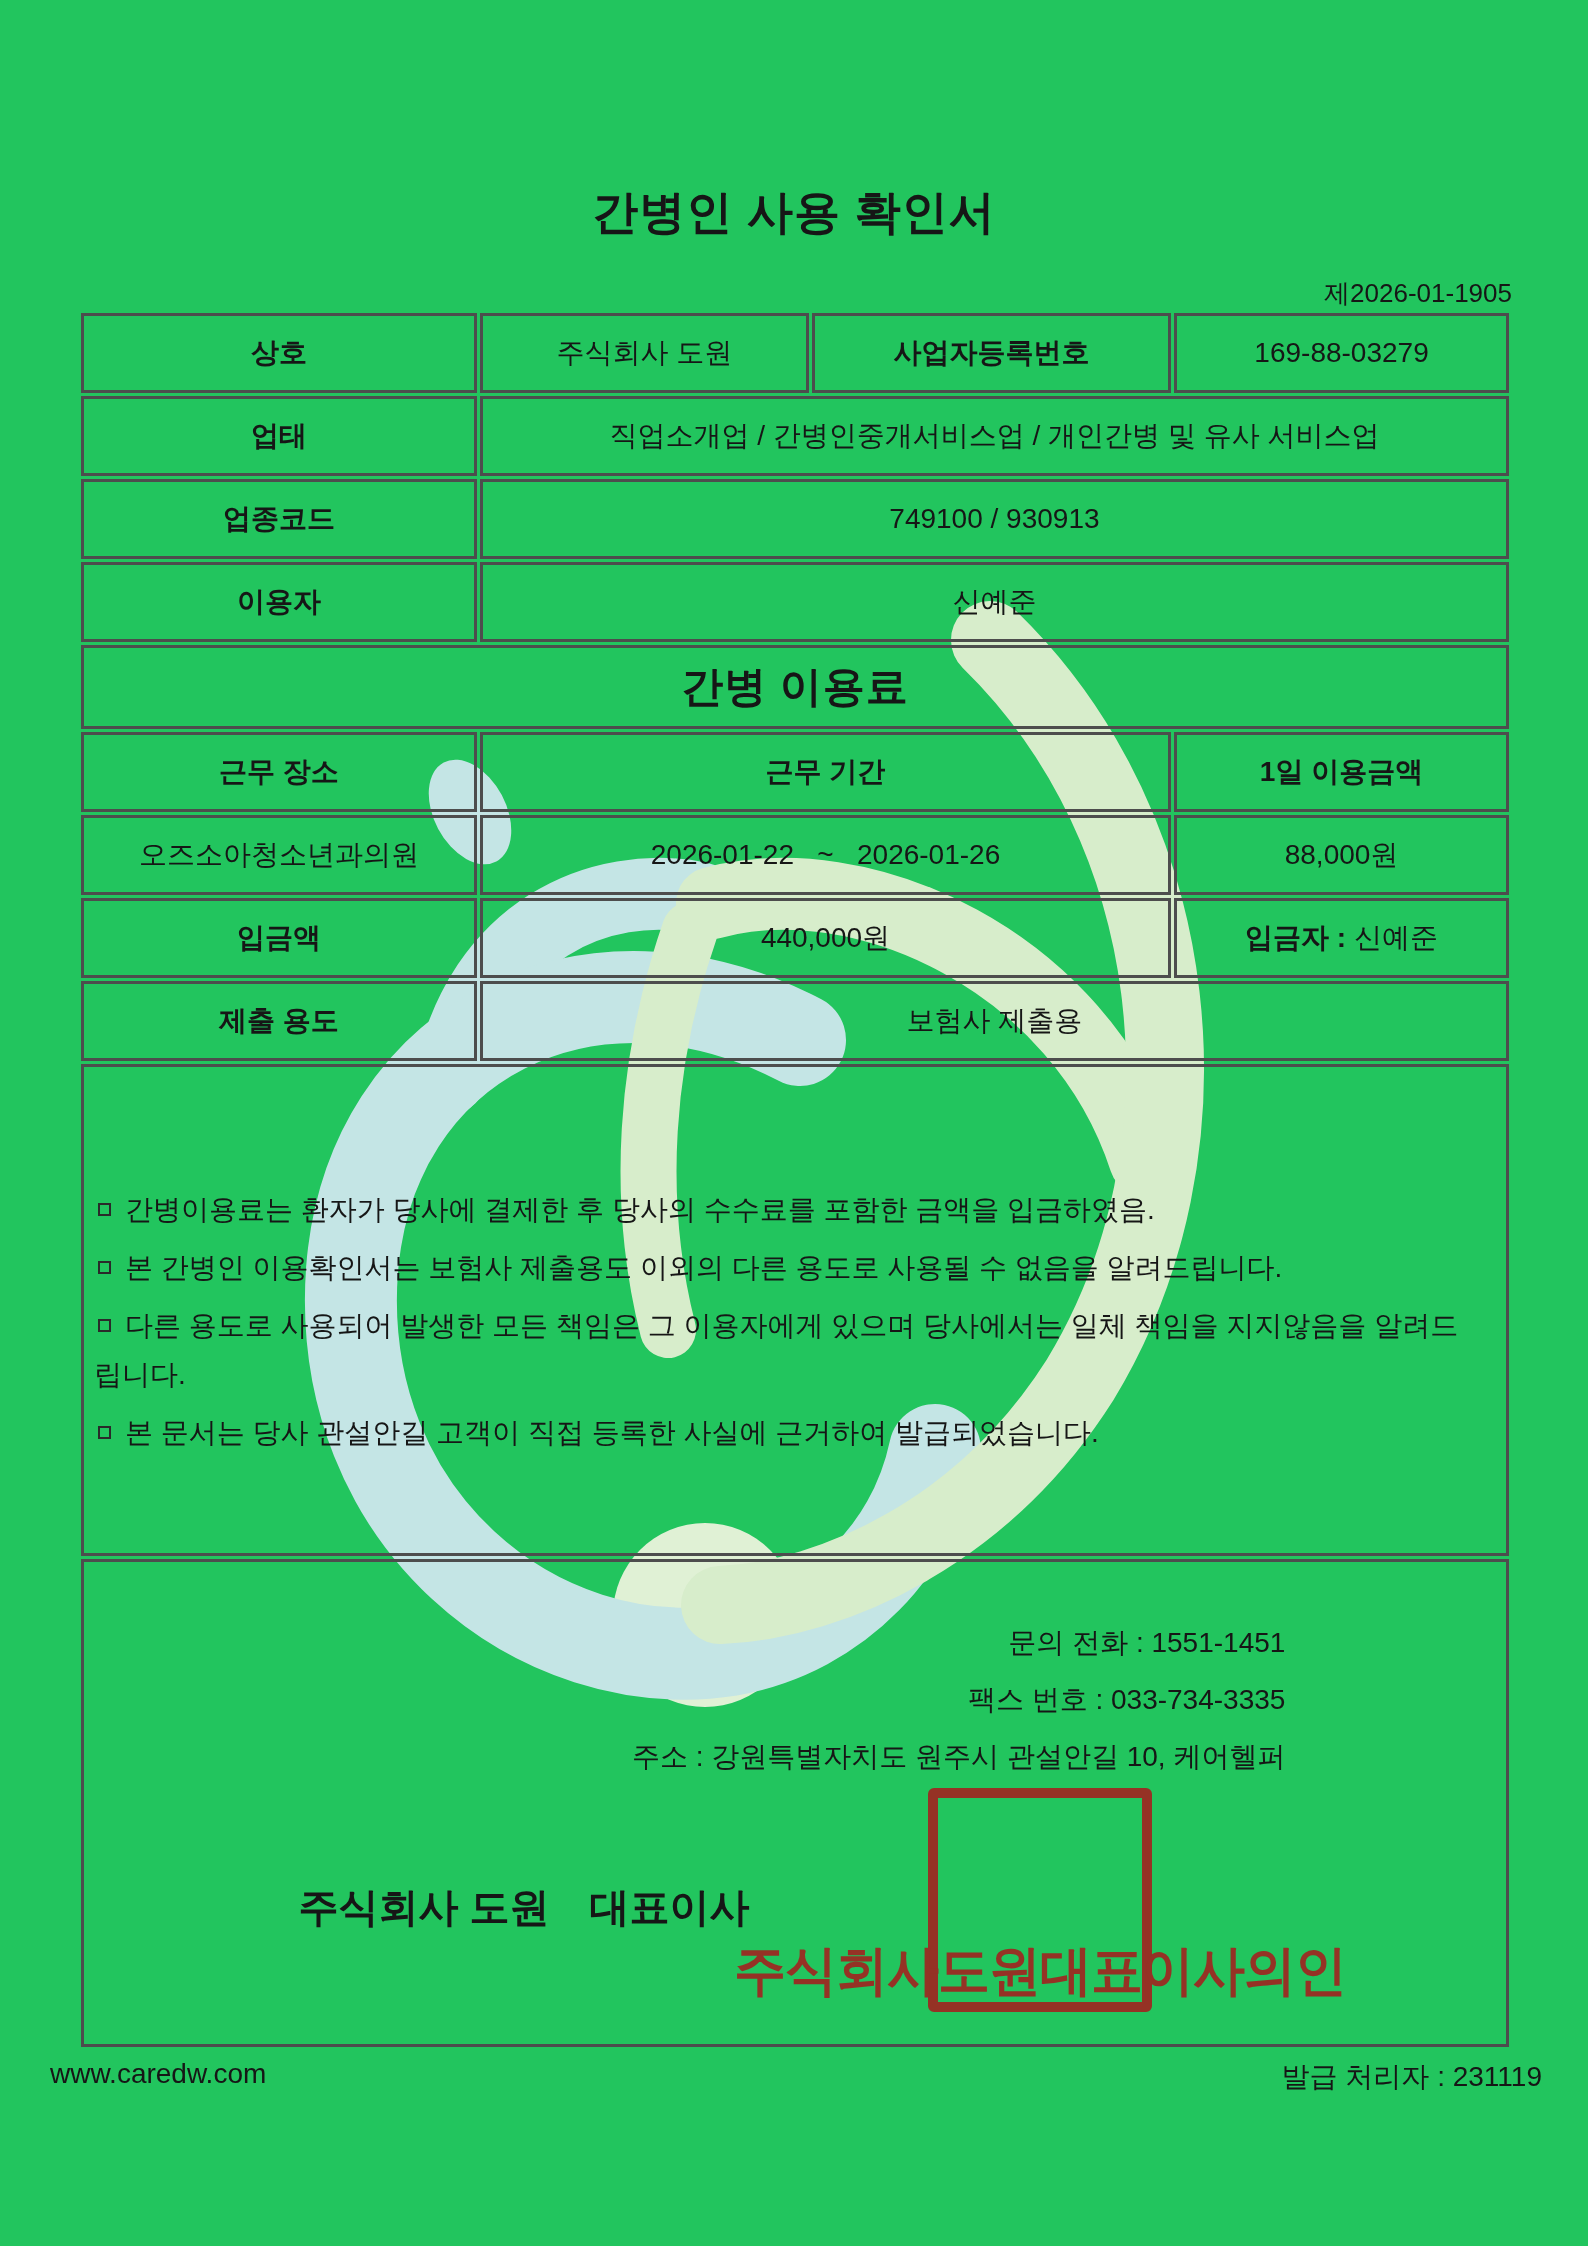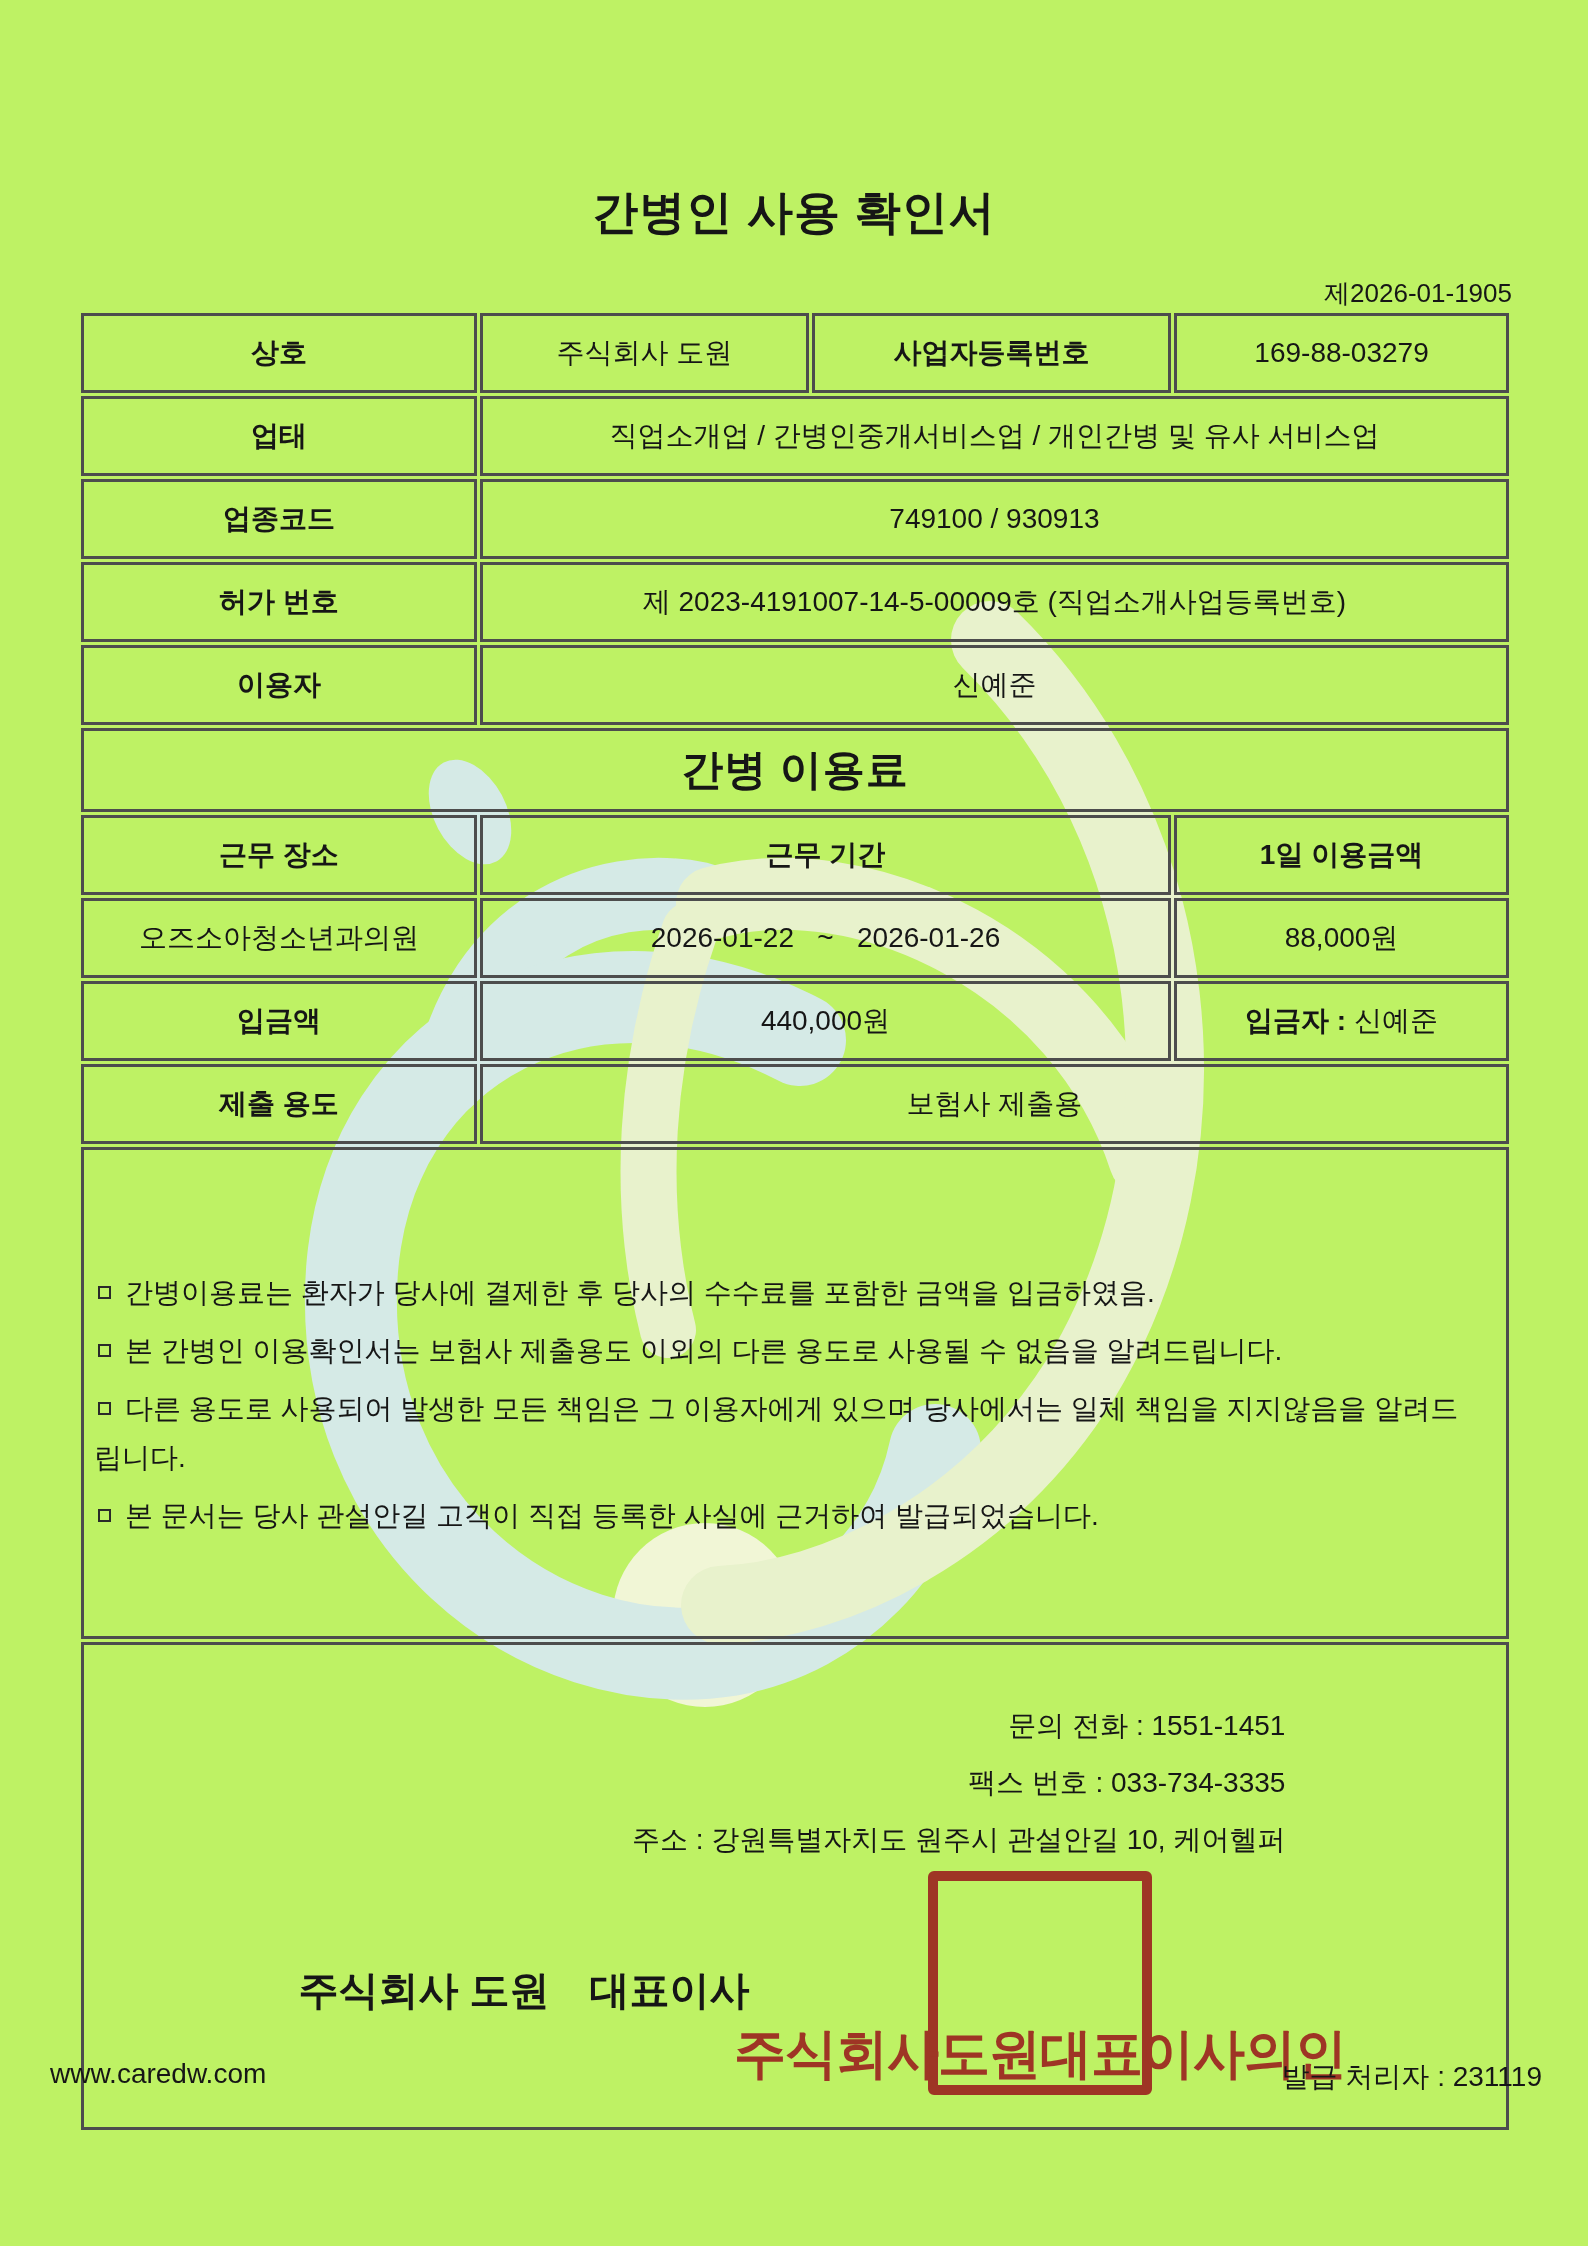--- a/index.html
+++ b/index.html
@@ -1,17 +1,17 @@
 <!DOCTYPE html>
 <html><head>
 <meta charset="utf-8">
 <style>
   html,body{margin:0;padding:0;background:#ffffff;}
   body{font-family:"Liberation Sans","DejaVu Sans",sans-serif;color:#161616;}
-  .page{position:relative;width:1588px;height:2246px;background:#bef264;overflow:hidden;margin:0 auto;}
+  .page{position:relative;width:1588px;height:2246px;background:#22c55e;overflow:hidden;margin:0 auto;}
 
   
   .watermark{position:absolute;left:0;top:0;width:1588px;height:2246px;z-index:0;}
 
   .title{position:absolute;left:0;top:182px;width:1588px;text-align:center;
          font-size:46px;font-weight:700;letter-spacing:1px;z-index:2;}
   .doc-number{position:absolute;top:276px;right:76px;font-size:26px;z-index:2;}
 
   .tbl-wrap{position:absolute;left:78px;top:310px;width:1434px;z-index:1;}
   table.main{width:100%;border-collapse:separate;border-spacing:3px;table-layout:fixed;}
@@ -79,24 +79,20 @@
       </tr>
       <tr>
         <th>업태</th>
         <td colspan="3">직업소개업 / 간병인중개서비스업 / 개인간병 및 유사 서비스업</td>
       </tr>
       <tr>
         <th>업종코드</th>
         <td colspan="3">749100 / 930913</td>
       </tr>
       <tr>
-        <th>허가 번호</th>
-        <td colspan="3">제 2023-4191007-14-5-00009호 (직업소개사업등록번호)</td>
-      </tr>
-      <tr>
         <th>이용자</th>
         <td colspan="3">신예준</td>
       </tr>
       <tr>
         <td colspan="4" class="section-cell">간병 이용료</td>
       </tr>
       <tr>
         <th>근무 장소</th>
         <th colspan="2">근무 기간</th>
         <th>1일 이용금액</th>

